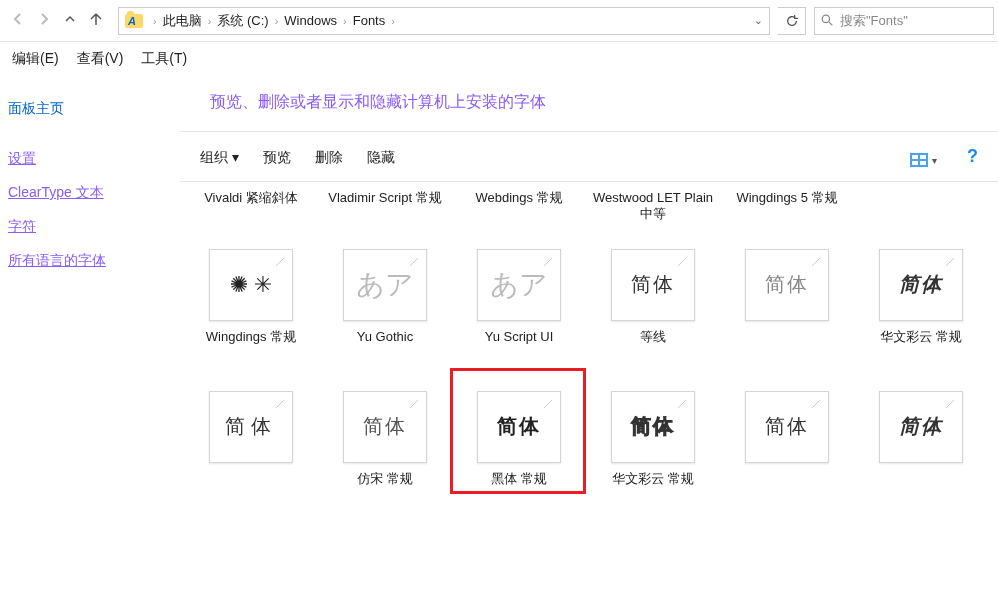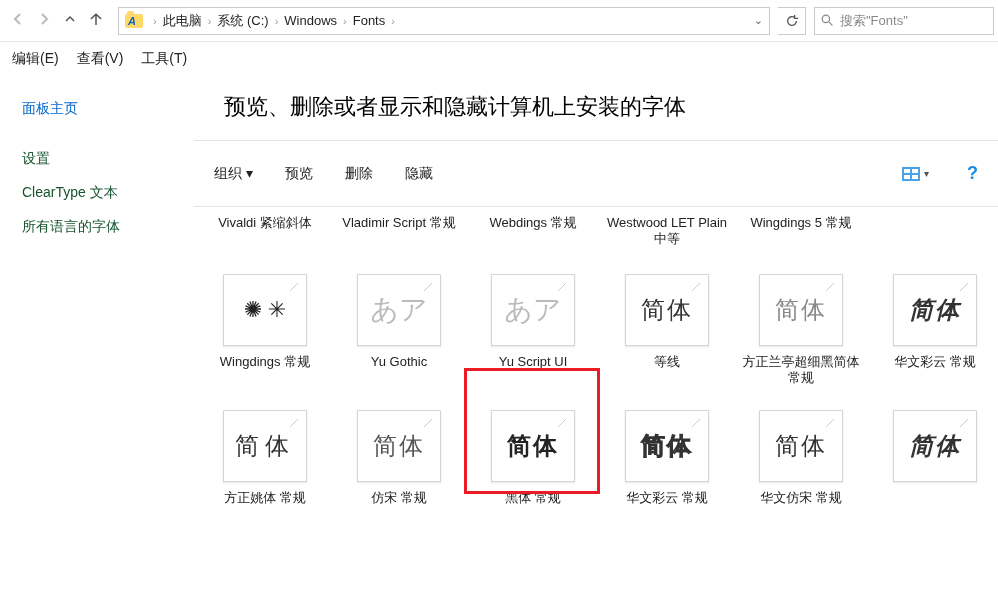--- a/index.html
+++ b/index.html
@@ -8,42 +8,42 @@
   .nav { display: flex; align-items: center; gap: 10px; padding: 0 10px; }
   .nav svg { width: 16px; height: 16px; }
   .addr { display: flex; align-items: center; flex: 1; border: 1px solid #ccc; height: 28px; margin: 0 8px 0 4px; padding: 0 6px; font-size: 13px; }
   .addr .sep { margin: 0 6px; color: #999; font-size: 11px; }
   .addr .spacer { flex: 1; }
   .refresh { width: 28px; height: 28px; border: 1px solid #ccc; border-left: none; display: flex; align-items: center; justify-content: center; margin-right: 8px; }
   .search { width: 180px; height: 28px; border: 1px solid #ccc; display: flex; align-items: center; padding: 0 6px; margin-right: 4px; color: #888; font-size: 13px; }
   .search svg { margin-right: 6px; }
   .menubar { display: flex; gap: 18px; padding: 8px 12px 6px; font-size: 14px; }
   .body { display: flex; height: calc(100% - 42px - 34px); }
-  .sidebar { width: 180px; padding: 18px 0 0 4px; margin-left: 14px; }
+  .sidebar { width: 180px; padding: 18px 0 0 4px; }
   .sidebar .item { padding: 8px 4px; font-size: 14px; color: #06c; cursor: pointer; }
   .sidebar .item.title { color: #06c; }
-  .sidebar .item.link { color: #14532d; }
+  .sidebar .item.link { color: #8b5cf6; text-decoration: underline; }
   .main { flex: 1; padding: 18px 0 0 0; overflow: hidden; position: relative; }
-  .heading { color: #000000; font-size: 22px; padding: 0 0 18px 30px; }
-  .toolbar { display: flex; align-items: center; border-top: 1px solid #e5e5e5; border-bottom: 1px solid #e5e5e5; padding: 22px 20px; gap: 32px; font-size: 14px; }
+  .heading { color: #8b5cf6; font-size: 16px; padding: 0 0 18px 30px; }
+  .toolbar { display: flex; align-items: flex-end; border-top: 1px solid #e5e5e5; border-bottom: 1px solid #e5e5e5; padding: 14px 20px; gap: 24px; font-size: 14px; }
   .toolbar .fill { flex: 1; }
   .toolbar .view { display: flex; align-items: center; gap: 4px; }
-  .grid { display: grid; grid-template-columns: repeat(6, 130px); gap: 16px 4px; padding: 6px 6px 12px 6px; align-items: start; }
+  .grid { display: grid; grid-template-columns: repeat(6, 130px); gap: 22px 4px; padding: 6px 6px 12px 6px; align-items: start; }
   .cell { width: 130px; display: flex; flex-direction: column; align-items: center; text-align: center; padding: 4px 2px; }
   .cell .label { font-size: 13px; margin-top: 8px; line-height: 1.25; min-height: 32px; }
   .thumb { width: 84px; height: 72px; background: #fff; border: 1px solid #d5d5d5; position: relative; display: flex; align-items: center; justify-content: center; font-size: 28px; color: #666; box-shadow: 0 1px 2px rgba(0,0,0,.1); }
   .thumb.stack::before { content: ""; position: absolute; top: -3px; right: -3px; width: 84px; height: 72px; border: 1px solid #d5d5d5; z-index: -1; background: #fff; }
   .thumb.stack::after { content: ""; position: absolute; top: -6px; right: -6px; width: 84px; height: 72px; border: 1px solid #d5d5d5; z-index: -2; background: #fff; }
   .fold { position: absolute; top: 0; right: 0; width: 16px; height: 16px; background: linear-gradient(135deg, transparent 48%, #ccc 50%, #fff 52%); }
   .fold::after { content:""; position:absolute; top:0; right:0; width:0; height:0; border-top:16px solid #fff; border-left:16px solid transparent; }
   .cell.selected { position: relative; }
   .cell.selected .selbg { position: absolute; inset: -2px -2px -2px -2px; background: #cfe6fb; z-index: -1; }
   .redbox { position: absolute; border: 3px solid #ec1c24; pointer-events: none; }
   .glyph { font-family: serif; }
-  .cn { font-size: 24px; letter-spacing: 2px; color: #333; }
+  .cn { font-size: 20px; letter-spacing: 2px; color: #333; }
   .folder-ico { width: 18px; height: 14px; display: inline-block; background: #ffd869; border-radius: 2px; position: relative; margin-right: 4px; }
   .folder-ico::before { content:""; position:absolute; left:2px; top:-3px; width:7px; height:4px; background:#ffd869; border-radius:2px 2px 0 0; }
   .folder-ico .a { position:absolute; left:3px; top:1px; font-size:11px; font-weight:bold; color:#0066cc; font-style:italic; }
 </style>
 </head>
 <body>
 
 <div class="chrome">
   <div class="nav">
     <span><svg viewBox="0 0 16 16">
@@ -95,20 +95,21 @@
   <span>查看(V)</span>
   <span>工具(T)</span>
 </div>
 
 <div class="body">
   <div class="sidebar">
     <div class="item title">面板主页</div>
     <div style="height:16px"></div>
     <div class="item link">设置</div>
     <div class="item link">ClearType 文本</div>
+    <div class="item link">字符</div>
     <div class="item link">所有语言的字体</div>
   </div>
 
   <div class="main">
     <div class="heading">预览、删除或者显示和隐藏计算机上安装的字体</div>
 
     <div class="toolbar">
       <span>组织 ▾</span>
       <span>预览</span>
       <span>删除</span>
@@ -179,36 +180,34 @@
             <span class="fold"></span>
             <span class="cn" style="font-family:sans-serif">简体</span>
           </div>
         <div class="label">等线</div>
       </div>
       <div class="cell">
         <div class="thumb">
             <span class="fold"></span>
             <span class="cn" style="font-weight:100; color:#888">简体</span>
           </div>
-        <div class="label">方正兰亭超细黑简体 常规</div>
       </div>
       <div class="cell">
         <div class="thumb">
             <span class="fold"></span>
             <span class="cn" style="font-style:italic; font-family:cursive; font-weight:bold">简体</span>
           </div>
         <div class="label">华文彩云 常规</div>
       </div>
 
       <div class="cell">
         <div class="thumb">
             <span class="fold"></span>
             <span class="cn" style="font-family:sans-serif; letter-spacing:6px">简体</span>
           </div>
-        <div class="label">方正姚体 常规</div>
       </div>
       <div class="cell">
         <div class="thumb">
             <span class="fold"></span>
             <span class="cn" style="font-family:FangSong,serif; color:#555">简体</span>
           </div>
         <div class="label">仿宋 常规</div>
       </div>
       <div class="cell selected" id="heiti-cell">
         <div class="selbg"></div>
@@ -223,21 +222,20 @@
             <span class="fold"></span>
             <span class="cn" style="-webkit-text-stroke:1px #333; color:transparent; font-weight:bold">简体</span>
           </div>
         <div class="label">华文彩云 常规</div>
       </div>
       <div class="cell">
         <div class="thumb">
             <span class="fold"></span>
             <span class="cn" style="font-family:FangSong,serif">简体</span>
           </div>
-        <div class="label">华文仿宋 常规</div>
       </div>
       <div class="cell">
         <div class="thumb">
             <span class="fold"></span>
             <span class="cn" style="font-family:cursive; font-style:italic; font-weight:bold">简体</span>
           </div>
       </div>
     </div>
 
     <div class="redbox" id="redbox" style="left: 270px; top: 294px; width: 136px; height: 126px;"></div>

